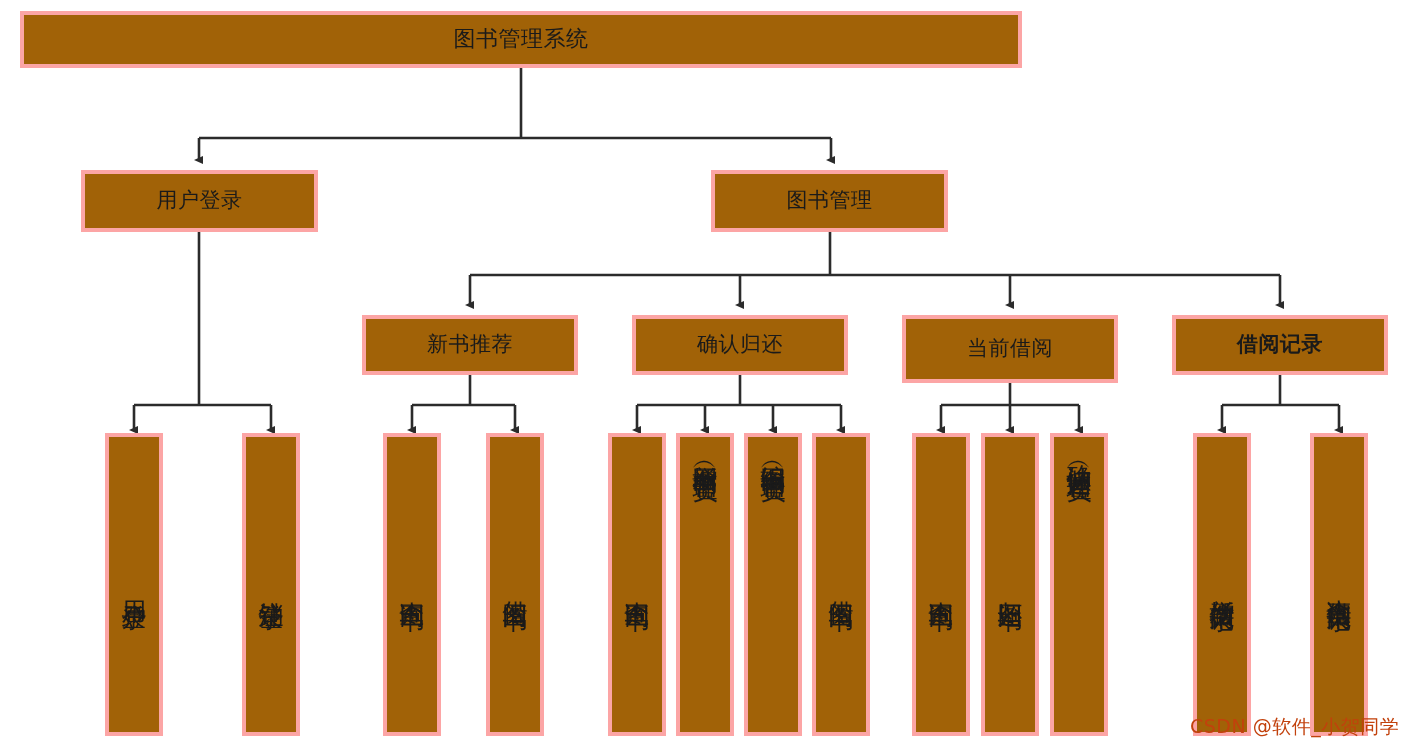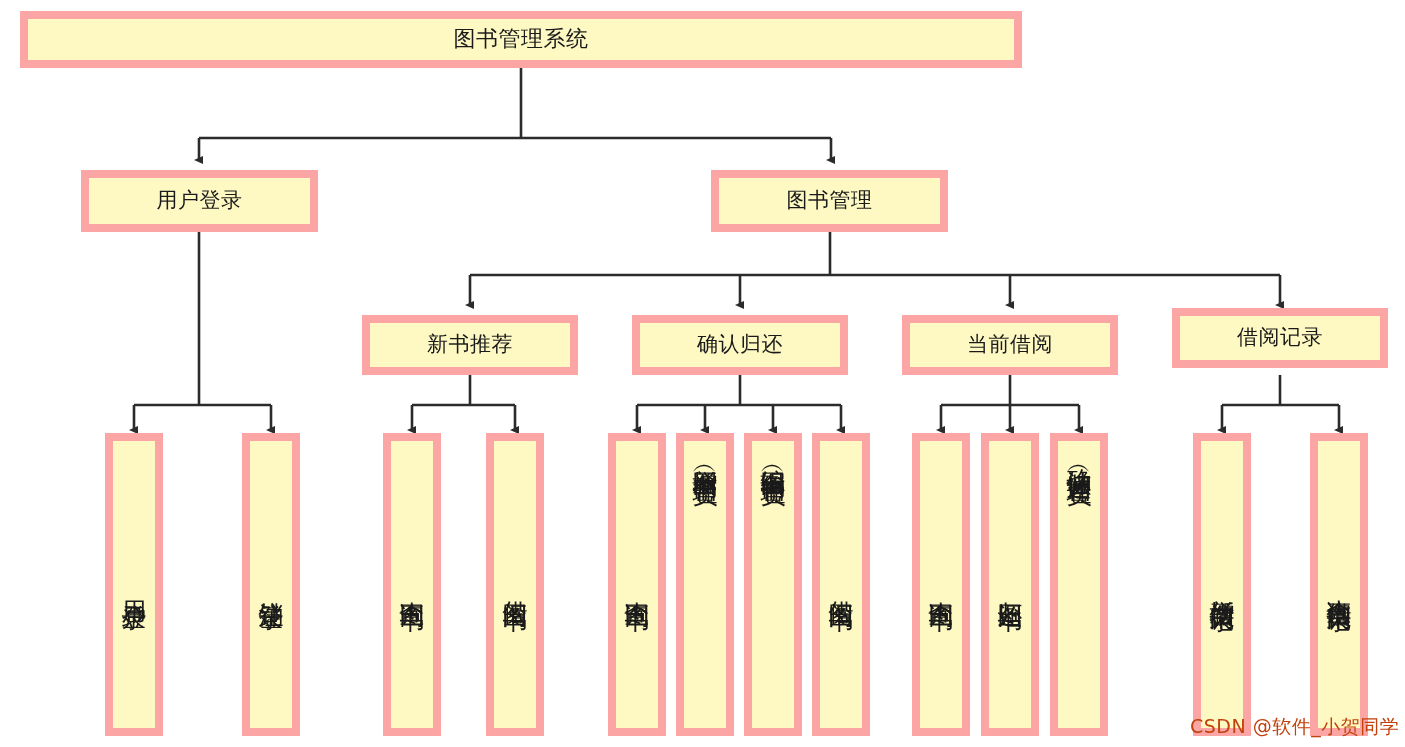--- a/index.html
+++ b/index.html
@@ -22,22 +22,22 @@
     position: absolute;
     left: 0;
     top: 0;
     width: 1405px;
     height: 747px;
     pointer-events: none;
   }
   .node {
     position: absolute;
     box-sizing: border-box;
-    background: #fef9c3;
-    border: 8px solid #fca5a5;
+    background: #a16207;
+    border: 4px solid #fca5a5;
     display: flex;
     align-items: center;
     justify-content: center;
     z-index: 2;
   }
   .node .lbl {
     color: #1a1a1a;
     text-align: center;
     line-height: 1.12;
     letter-spacing: 0.5px;
@@ -141,24 +141,24 @@
   <div class="node horizontal" style="left:362px; top:315px; width:216px; height:60px;">
     <span class="lbl">新书推荐</span>
   </div>
 
   <div class="node horizontal" style="left:711px; top:170px; width:237px; height:62px;">
     <span class="lbl">图书管理</span>
   </div>
   <div class="node horizontal" style="left:632px; top:315px; width:216px; height:60px;">
     <span class="lbl">确认归还</span>
   </div>
-  <div class="node horizontal" style="left:902px; top:315px; width:216px; height:60px;">
+  <div class="node horizontal" style="left:902px; top:315px; width:216px; height:68px;">
     <span class="lbl">当前借阅</span>
   </div>
-  <div class="node horizontal" style="left:1172px; top:308px; width:216px; height:60px;">
+  <div class="node horizontal" style="left:1172px; top:315px; width:216px; height:60px;font-weight:bold;">
     <span class="lbl">借阅记录</span>
   </div>
 
   <div class="node vertical center-text" style="left:105px; top:433px; width:58px; height:303px;">
     <span class="lbl">用户登录</span>
   </div>
   <div class="node vertical center-text" style="left:242px; top:433px; width:58px; height:303px;">
     <span class="lbl">注销登录</span>
   </div>
 

